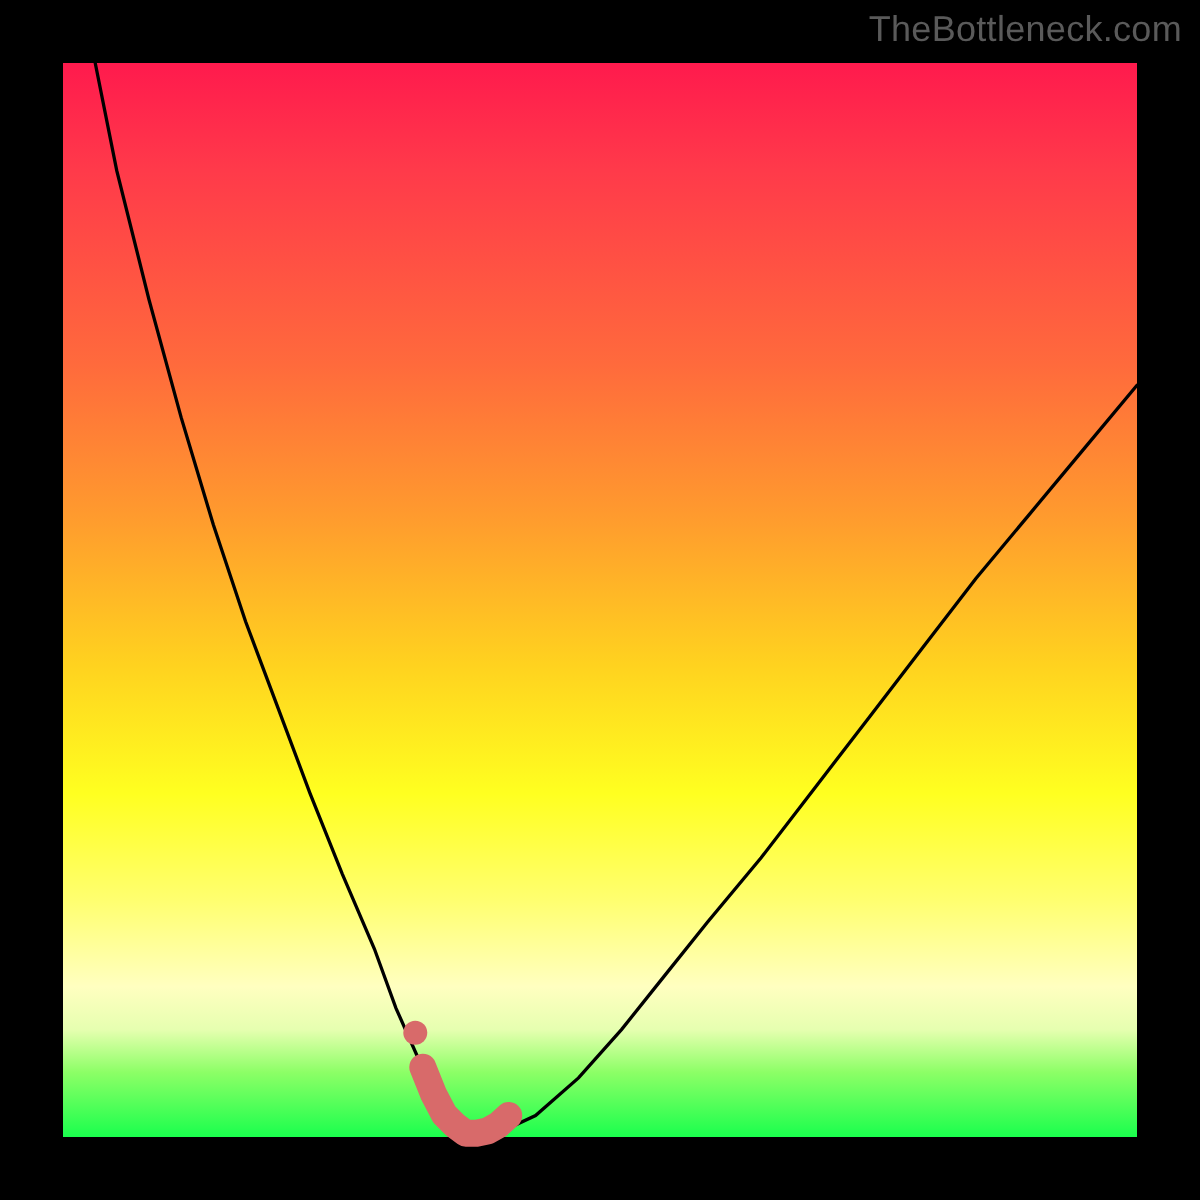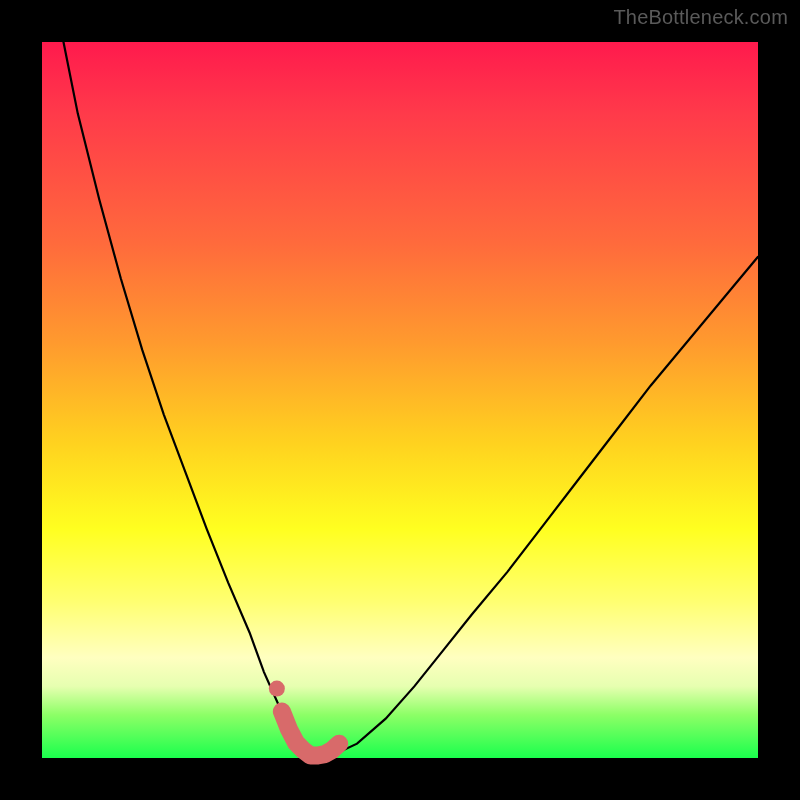--- a/index.html
+++ b/index.html
@@ -47,21 +47,21 @@
     top: 0;
     width: 716px;
     height: 716px;
     overflow: visible;
   }
   .watermark {
     position: absolute;
     top: 6px;
     right: 12px;
     color: #5a5a5a;
-    font-size: 20px;
+    font-size: 24px;
     letter-spacing: 0.2px;
     user-select: none;
   }
 </style>
 </head>
 <body>
 
 <div class="frame">
   <div class="plot-area">
     <svg class="curves" viewBox="0 0 716 716" preserveAspectRatio="none">

